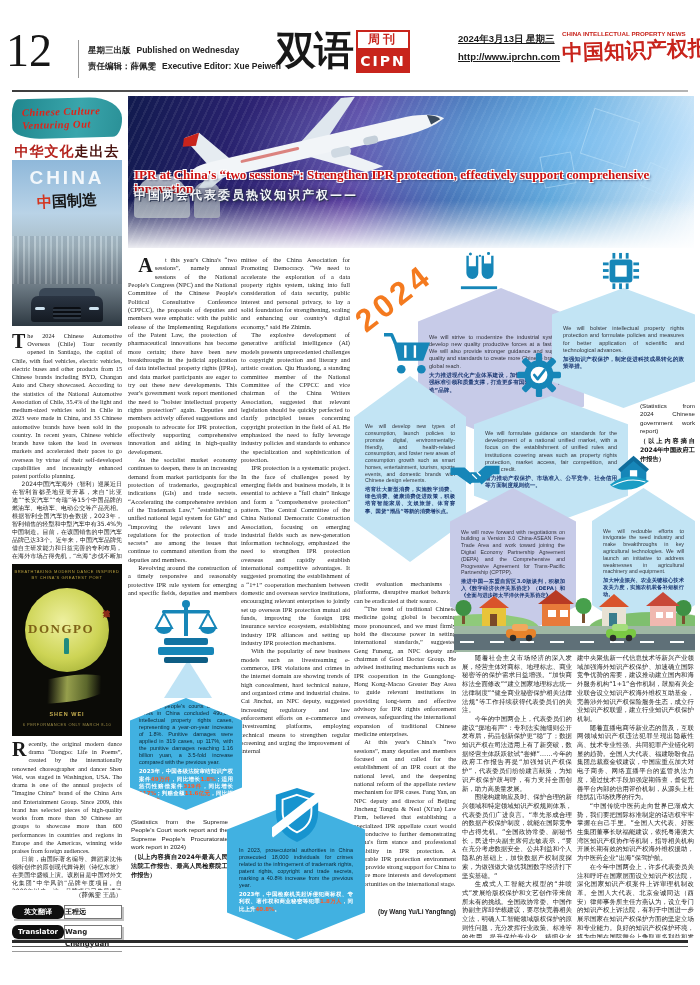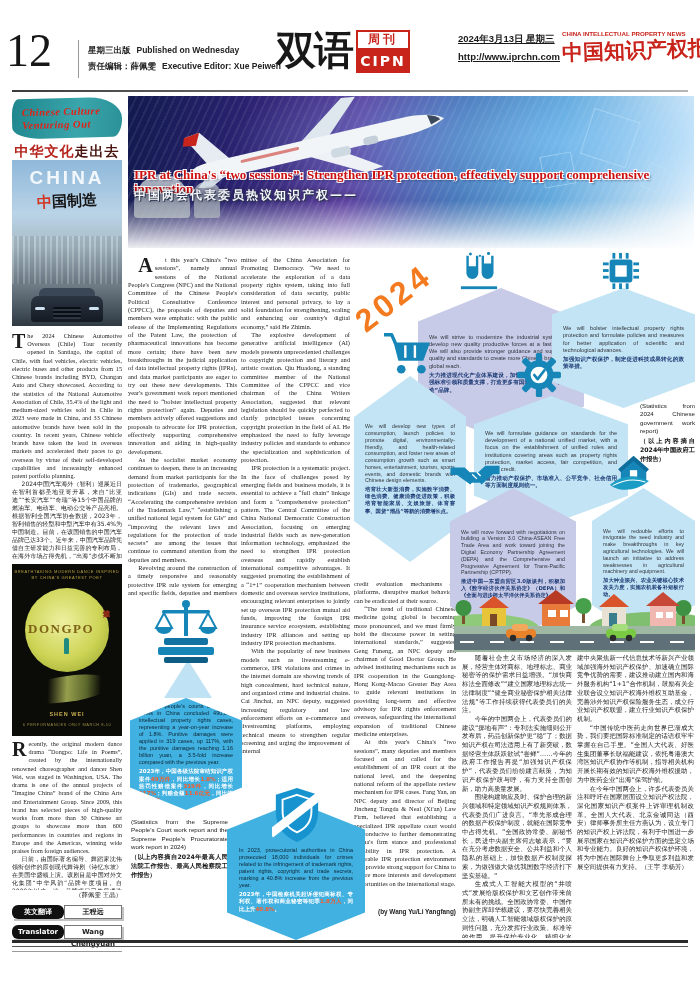--- a/index.html
+++ b/index.html
@@ -57,21 +57,21 @@
   .dp-title{position:absolute;top:58px;left:16px;font:bold 13px/1 "Liberation Serif",serif;color:#7d6217;letter-spacing:1.5px;}
   .dp-cnv{position:absolute;top:40px;right:12px;writing-mode:vertical-rl;font:bold 7px/1.2 "DejaVu Serif",serif;color:#8c2c1a;}
   .dp-figure{position:absolute;top:74px;left:52px;width:5px;height:16px;background:#1f8a7e;border-radius:2px 2px 1px 1px;}
   .dp-swoosh{position:absolute;top:112px;left:8px;width:94px;height:26px;border-radius:50%;
              background:linear-gradient(100deg,transparent 30%,#b9c45e 50%,#6f7d35 70%,transparent 85%);transform:rotate(-8deg);opacity:.8;}
   .dp-credit{position:absolute;bottom:18px;width:100%;text-align:center;font:bold 5.5px/1.2 "Liberation Sans",sans-serif;color:#c8b050;letter-spacing:1px;}
   .dp-note{position:absolute;bottom:8px;width:100%;text-align:center;font:4px/1.4 "Liberation Sans",sans-serif;color:#9a8a45;letter-spacing:.5px;}
   .side-byline{margin-top:2px;text-align:right;font:6.4px/1.2 "DejaVu Sans",sans-serif;color:#222;}
   .tr-row{display:flex;margin-top:6px;box-shadow:2px 2px 0 #c2c2c2;}
   .tr-label{width:52px;height:14px;background:#101010;color:#fff;font:bold 7px/14px "DejaVu Sans",sans-serif;text-align:center;border-radius:6px;}
-  .tr-value{flex:1;height:12px;border:1px solid #777;font:bold 7px/12px "DejaVu Sans",sans-serif;text-align:center;color:#222;background:#fff;}
+  .tr-value{flex:1;height:12px;border:1px solid #777;font:bold 7px/12px "DejaVu Sans",sans-serif;text-align:left;color:#222;background:#fff;}
   .side-rule{margin-top:12px;height:1px;background:#9a9a9a;}
 
   
   .banner{left:128px;top:96px;width:566px;height:152px;overflow:hidden;
     background:
       radial-gradient(ellipse at 78% 30%,rgba(140,205,255,.55),transparent 55%),
       repeating-linear-gradient(115deg,rgba(255,255,255,.07) 0 2px,transparent 2px 7px),
       linear-gradient(100deg,#111a4e 0%,#2a2270 20%,#5b3f9e 40%,#3f6cb0 58%,#58a0d4 74%,#b9d9ee 90%,#eef6fc 100%);}
   .banner::after{content:"";position:absolute;left:0;right:0;bottom:0;height:48px;
       background:linear-gradient(rgba(255,255,255,0),rgba(255,255,255,.92));}
@@ -261,20 +261,21 @@
 
   <div class="abs cncol cnc1">
     <p>随着社会主义市场经济的深入发展，经营主体对商标、地理标志、商业秘密等的保护需求日益增强。“加快商标法全面修改”“建立国家地理标志统一法律制度”“健全商业秘密保护相关法律法规”等工作持续获得代表委员们的关注。</p>
     <p>今年的中国两会上，代表委员们的建议“掷地有声”：专利法实施细则公开发布后，药品创新保护更“稳”了；数据知识产权在司法适用上有了新突破，数据经营主体跃跃欲试“尝鲜”……今年的政府工作报告再提“加强知识产权保护”，代表委员们纷纷建言献策，为知识产权保护鼓与呼，有力支持全面创新，助力高质量发展。</p>
     <p>围绕构建响应及时、保护合理的新兴领域和特定领域知识产权规则体系，代表委员们广进良言。“率先形成合理的数据产权保护制度，就能在国际竞争中占得先机。”全国政协常委、副秘书长，民进中央副主席何志敏表示，“要在充分考虑数据安全、公共利益和个人隐私的基础上，加快数据产权制度探索，为做强做大做优我国数字经济打下坚实基础。”</p>
     <p>生成式人工智能大模型的“井喷式”发展给版权保护和文艺创作带来前所未有的挑战。全国政协常委、中国作协副主席邱华栋建议，要尽快完善相关立法，明确人工智能领域版权保护的原则性问题，充分发挥行业政策、标准等的作用，提升保护专业化、精细化水平。</p>
 
   </div>
   <div class="abs cncol cnc2">
     <p style="text-indent:0">建中央聚焦新一代信息技术等新兴产业领域加强海外知识产权保护、加速确立国际竞争优势的需要，建议推动建立国内和海外服务机构“1+1”合作机制，鼓励有关企业联合设立知识产权海外维权互助基金，完善涉外知识产权保险服务生态，成立行业知识产权联盟，建立行业知识产权保护机制。</p>
+    <p>随着直播电商等新业态的普及，互联网领域知识产权违法犯罪呈现出隐蔽性高、技术专业性强、共同犯罪产业链化明显的趋势。全国人大代表、福建盼盼食品集团总裁蔡金钗建议，中国应重点加大对电子商务、网络直播平台的监管执法力度，通过技术手段加强定期筛查，督促完善平台内部的信用评价机制，从源头上杜绝扰乱市场秩序的行为。</p>
     <p>“中国传统中医药走向世界已渐成大势，我们要把国际标准制定的话语权牢牢掌握在自己手里。”全国人大代表、好医生集团董事长耿福能建议，依托粤港澳大湾区知识产权协作等机制，指导相关机构开展长期有效的知识产权海外维权援助，为中医药企业“出海”保驾护航。</p>
     <p>在今年中国两会上，许多代表委员关注和呼吁在国家层面设立知识产权法院，深化国家知识产权案件上诉审理机制改革。全国人大代表、北京金诚同达（西安）律师事务所主任方燕认为，设立专门的知识产权上诉法院，有利于中国进一步展示国家在知识产权保护方面的坚定立场和专业能力。良好的知识产权保护环境，将为中国在国际舞台上争取更多利益和发展空间提供有力支持。（王宇 李杨芳）</p>
   </div>
 
   <div class="abs info">
     <div class="ig-year">2024</div>
 
     <svg class="ig-icon" style="left:102px;top:0;" width="46" height="40" viewBox="0 0 46 42">
       <g stroke="#1686b8" stroke-width="2.5" fill="none">
         <path d="M11 4 v18 a5 5 0 0 0 10 0 V4"></path>

